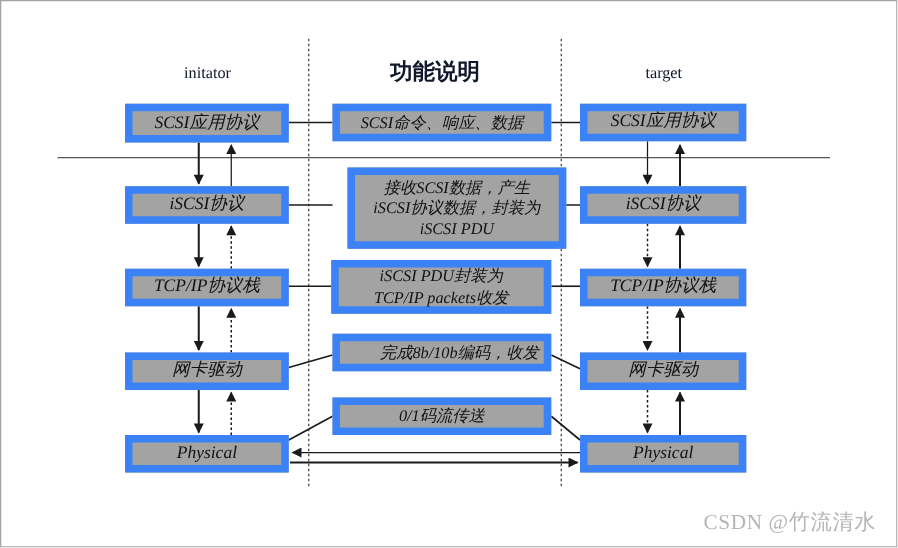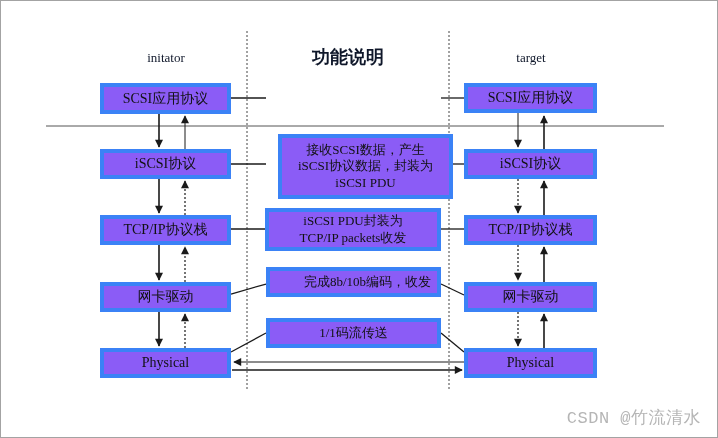--- a/index.html
+++ b/index.html
@@ -13,28 +13,28 @@
     overflow:hidden;
   }
   #wires{position:absolute;left:0;top:0;width:718px;height:438px;z-index:0;}
   .hdr{
     position:absolute;transform:translateX(-50%);
     font-size:13px;color:#0f172a;white-space:nowrap;z-index:2;
   }
   .hdr.bold{font-weight:bold;font-size:18px;}
   .box{
     position:absolute;z-index:1;
-    background:#8b5cf6;border:4px solid #3b82f6;box-sizing:border-box;
+    background:#a3a3a3;border:6px solid #3b82f6;box-sizing:border-box;
     display:flex;align-items:center;justify-content:center;text-align:center;
-    font-size:14px;color:#111;line-height:1.25;white-space:pre-line;
+    font-size:14px;color:#111;line-height:1.25;white-space:pre-line;font-style:italic;
   }
   .box.mid{font-size:13px;}
   .wm{
     position:absolute;right:16px;top:405px;z-index:2;
-    font-family:Liberation Mono, monospace;
+    font-family:Liberation Serif, serif;
     font-size:17px;color:#b5b5b5;letter-spacing:0.5px;white-space:nowrap;
   }
 </style>
 </head>
 <body>
 
 <div id="stage">
 
   <svg id="wires" viewBox="0 0 718 438" xmlns="http://www.w3.org/2000/svg">
     <defs>
@@ -105,27 +105,28 @@
   <div class="hdr" style="left:165px;top:49px;">initator</div>
   <div class="hdr bold" style="left:347px;top:44px;">功能说明</div>
   <div class="hdr" style="left:530px;top:49px;">target</div>
 
   <div class="box" style="left:99px;top:82px;width:131px;height:31px;">SCSI应用协议</div>
   <div class="box" style="left:99px;top:148px;width:131px;height:30px;">iSCSI协议</div>
   <div class="box" style="left:99px;top:214px;width:131px;height:30px;">TCP/IP协议栈</div>
   <div class="box" style="left:99px;top:281px;width:131px;height:30px;">网卡驱动</div>
   <div class="box" style="left:99px;top:347px;width:131px;height:30px;">Physical</div>
 
+  <div class="box mid" style="left:265px;top:82px;width:175px;height:30px;">SCSI命令、响应、数据</div>
   <div class="box mid" style="left:265px;top:133px;width:175px;height:65px;margin-left:12px;">接收SCSI数据，产生
 iSCSI协议数据，封装为
 iSCSI PDU</div>
   <div class="box mid" style="left:264px;top:207px;width:176px;height:43px;">iSCSI PDU封装为
 TCP/IP packets收发</div>
   <div class="box mid" style="left:265px;top:266px;width:175px;height:30px;padding-left:28px;">完成8b/10b编码，收发</div>
-  <div class="box mid" style="left:265px;top:317px;width:175px;height:30px;">1/1码流传送</div>
+  <div class="box mid" style="left:265px;top:317px;width:175px;height:30px;">0/1码流传送</div>
 
   <div class="box" style="left:463px;top:82px;width:133px;height:30px;">SCSI应用协议</div>
   <div class="box" style="left:463px;top:148px;width:133px;height:30px;">iSCSI协议</div>
   <div class="box" style="left:463px;top:214px;width:133px;height:30px;">TCP/IP协议栈</div>
   <div class="box" style="left:463px;top:281px;width:133px;height:30px;">网卡驱动</div>
   <div class="box" style="left:463px;top:347px;width:133px;height:30px;">Physical</div>
 
   <div class="wm">CSDN @竹流清水</div>
 
 </div>

